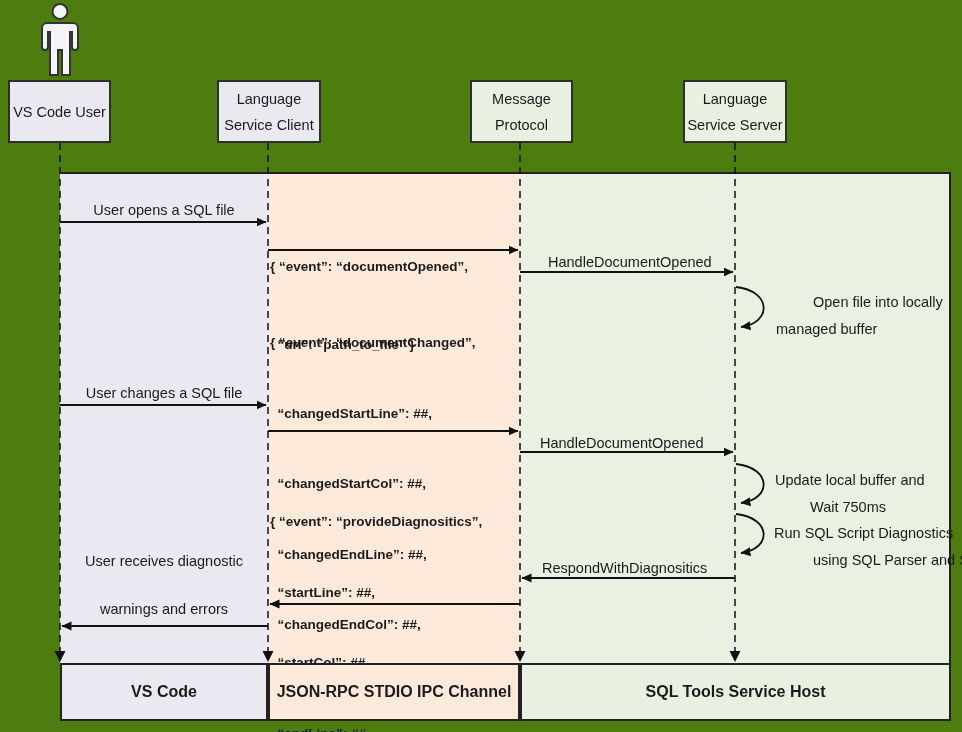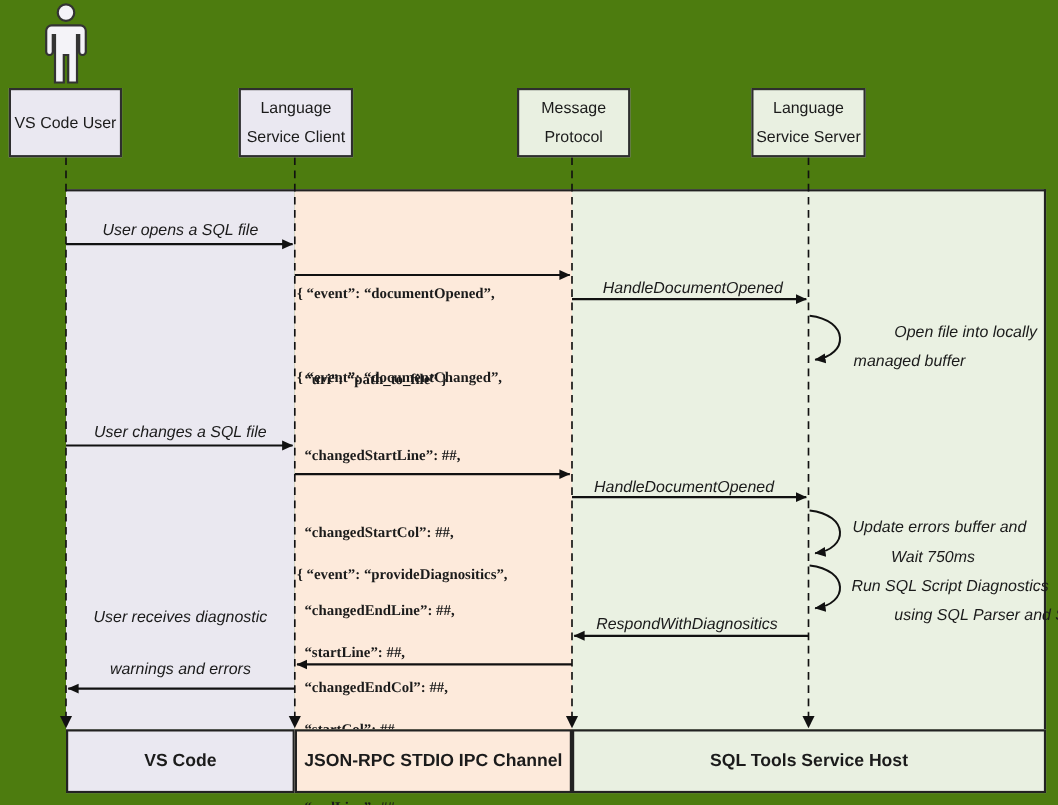--- a/index.html
+++ b/index.html
@@ -7,23 +7,23 @@
            font-family:"Liberation Sans",sans-serif;color:#1b1b1b;}
   .lane{position:absolute;top:172px;height:491px;}
   .lane-frame{position:absolute;left:60px;top:172px;width:891px;height:491px;
               border-top:2px solid #222;border-right:2px solid #222;box-sizing:border-box;}
   .hbox{position:absolute;top:80px;height:63px;border:2px solid #2e2e2e;box-sizing:border-box;
         display:flex;flex-direction:column;align-items:center;justify-content:center;
         font-size:14.5px;line-height:26px;text-align:center;}
   .fbox{position:absolute;top:663px;height:58px;border:2px solid #222;box-sizing:border-box;
         display:flex;align-items:center;justify-content:center;
         font-size:16px;font-weight:bold;text-align:center;}
-  .lbl{position:absolute;font-style:italic;font-size:14.5px;line-height:18px;white-space:nowrap;}
+  .lbl{position:absolute;font-size:14.5px;line-height:18px;white-space:nowrap;}
   .lbl.ctr{text-align:center;}
-  .mono{position:absolute;font-family:Liberation Serif, serif;font-weight:bold;
+  .mono{position:absolute;font-family:Liberation Sans, sans-serif;font-weight:bold;
         font-size:13.5px;white-space:pre;}
   .mono div{white-space:pre;}
   svg.overlay{position:absolute;left:0;top:0;pointer-events:none;}
 </style>
 </head>
 <body>
 
 <div class="diagram">
 
   <div class="lane" style="left:60px;width:208px;background:#eae8f0;"></div>
@@ -96,21 +96,21 @@
   <div class="lbl ctr" style="left:60px;width:208px;top:384px;">User changes a SQL file</div>
   <div class="lbl ctr" style="left:60px;width:208px;top:552px;">User receives diagnostic</div>
   <div class="lbl ctr" style="left:60px;width:208px;top:600px;">warnings and errors</div>
 
   <div class="lbl" style="left:548px;top:253px;">HandleDocumentOpened</div>
   <div class="lbl" style="left:540px;top:434px;">HandleDocumentOpened</div>
   <div class="lbl" style="left:542px;top:559px;">RespondWithDiagnositics</div>
 
   <div class="lbl" style="left:775px;top:293px;margin-left:38px;">Open file into locally</div>
   <div class="lbl" style="left:776px;top:320px;">managed buffer</div>
-  <div class="lbl" style="left:775px;top:471px;">Update errors buffer and</div>
+  <div class="lbl" style="left:775px;top:471px;">Update local buffer and</div>
   <div class="lbl" style="left:810px;top:498px;">Wait 750ms</div>
   <div class="lbl" style="left:774px;top:524px;">Run SQL Script Diagnostics</div>
   <div class="lbl" style="left:773px;top:551px;margin-left:40px;">using SQL Parser and SMO</div>
 
   <div class="mono" style="left:270px;top:202px;line-height:26px;">
     <div>{ “event”: “documentOpened”,</div>
     <div>  “uri”: “path_to_file” }</div>
   </div>
 
   <div class="mono" style="left:270px;top:284px;line-height:23.5px;">

